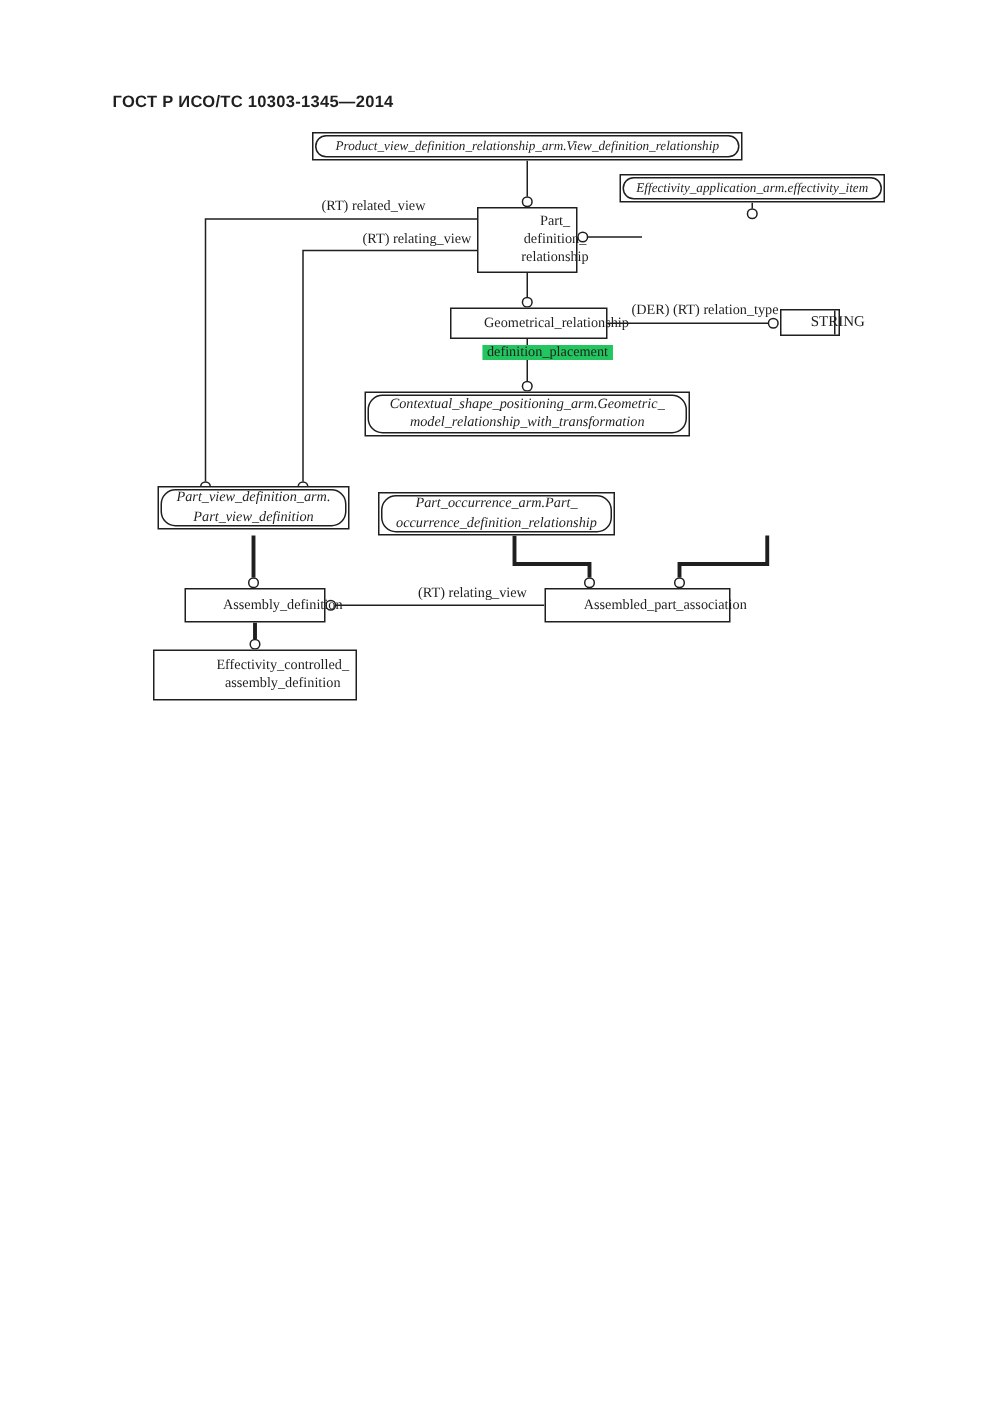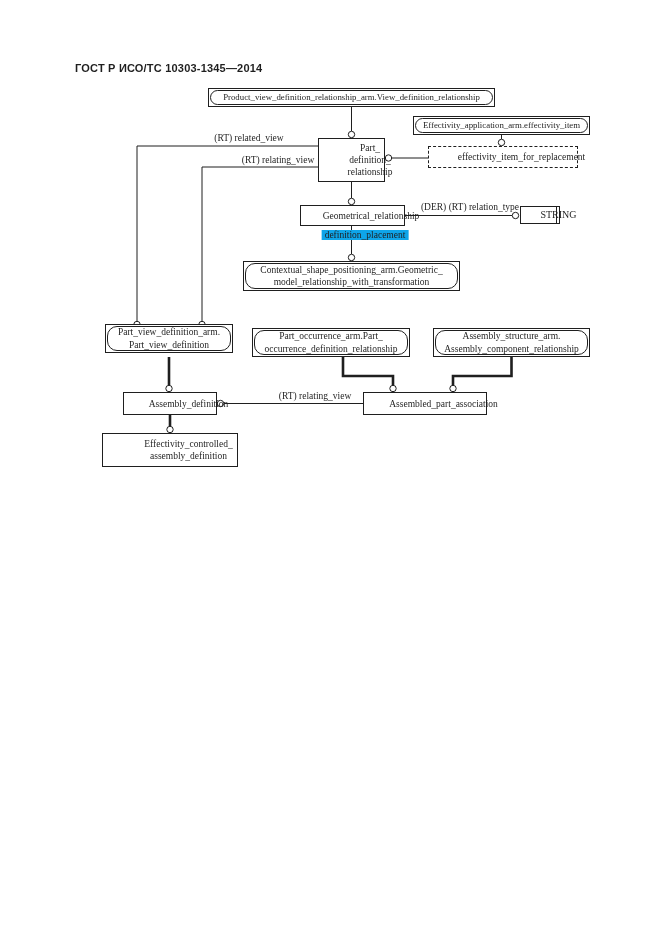--- a/index.html
+++ b/index.html
@@ -7,29 +7,29 @@
           font-family:"Liberation Serif", serif; color:#1a1a1a; }
   .header { position:absolute; left:75px; top:62px; font-family:"Liberation Sans", sans-serif;
             font-weight:bold; font-size:11px; letter-spacing:0.2px; color:#1f1f1f; }
   .diagram { position:absolute; left:0; top:0; width:661px; height:936px; }
   svg.edges { position:absolute; left:0; top:0; width:661px; height:936px; pointer-events:none; }
 
   .node { position:absolute; box-sizing:border-box; background:#fff; border:1px solid #1f1f1f;
           font-size:9.5px; line-height:12px; text-align:center; color:#1f1f1f;
           display:flex; flex-direction:column; align-items:center; justify-content:center;padding-left:37px; }
   .node .nl { white-space:nowrap; }
-  .node.pageref { border:1px solid #1f1f1f; padding:0; display:block; }
+  .node.pageref { border:1px solid #1f1f1f; padding:0; display:block;font-style:italic; }
   .pageref-inner { position:absolute; inset:1px; border:1px solid #1f1f1f; border-radius:10px;
           display:flex; flex-direction:column; align-items:center; justify-content:center; line-height:12.5px; }
   .node.dashed { border:1px dashed #1f1f1f; }
   .dbl { position:absolute; top:0; bottom:0; right:2px; width:1px; background:#1f1f1f; }
 
   .edge-label { position:absolute; font-size:9.5px; white-space:nowrap; transform:translateX(-50%);
                 color:#1f1f1f;margin-left:12px; }
-  .edge-label.on-line { background:#0ea5e9; padding:0 3px; }
+  .edge-label.on-line { background:#22c55e; padding:0 3px; }
 
   .caption { position:absolute; left:75px; right:45px; top:486px; text-align:center;
              font-family:"Liberation Sans", sans-serif; font-size:11.5px; line-height:15px; color:#242424; }
   .page-number { position:absolute; left:76px; top:854px; font-family:"Liberation Sans", sans-serif;
              font-size:10px; color:#242424; }
 </style>
 </head>
 <body>
 
 <div class="page">
@@ -84,23 +84,20 @@
       <div class="nl">definition_</div>
       <div class="nl">relationship</div>
     </div>
 
     <div class="node pageref" style="left:413px;top:116px;width:177px;height:19px;font-size:8.8px">
       <div class="pageref-inner">
         <div class="nl">Effectivity_application_arm.effectivity_item</div>
       </div>
     </div>
 
-    <div class="node dashed" style="left:428px;top:146px;width:150px;height:22px">
-      <div class="nl">effectivity_item_for_replacement</div>
-    </div>
 
     <div class="node" style="left:300px;top:205px;width:105px;height:21px">
       <div class="nl">Geometrical_relationship</div>
     </div>
 
     <div class="node" style="left:520px;top:206px;width:40px;height:18px;font-size:10px">
       <span class="dbl"></span>
       <div class="nl">STRING</div>
     </div>
 
@@ -118,26 +115,20 @@
       </div>
     </div>
 
     <div class="node pageref" style="left:252px;top:328px;width:158px;height:29px">
       <div class="pageref-inner">
         <div class="nl">Part_occurrence_arm.Part_</div>
         <div class="nl">occurrence_definition_relationship</div>
       </div>
     </div>
 
-    <div class="node pageref" style="left:433px;top:328px;width:157px;height:29px">
-      <div class="pageref-inner">
-        <div class="nl">Assembly_structure_arm.</div>
-        <div class="nl">Assembly_component_relationship</div>
-      </div>
-    </div>
 
     <div class="node" style="left:123px;top:392px;width:94px;height:23px">
       <div class="nl">Assembly_definition</div>
     </div>
 
     <div class="node" style="left:363px;top:392px;width:124px;height:23px">
       <div class="nl">Assembled_part_association</div>
     </div>
 
     <div class="node" style="left:102px;top:433px;width:136px;height:34px">

